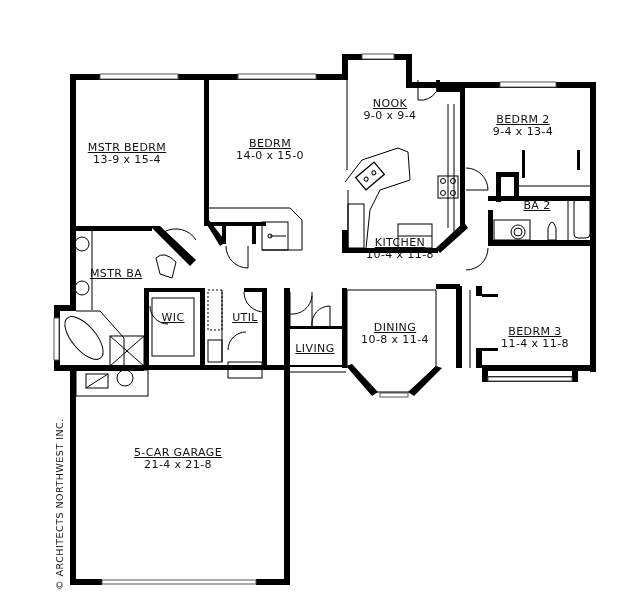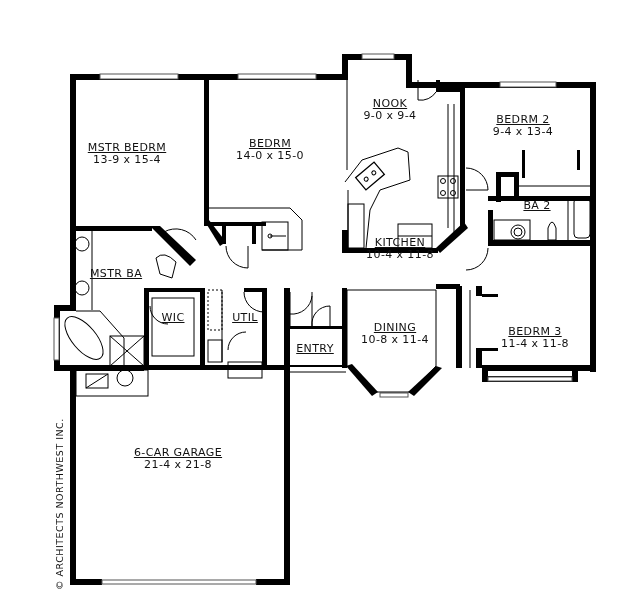--- a/index.html
+++ b/index.html
@@ -229,28 +229,28 @@
 <div class="lbl" style="left:88px; top:268px; width:56px;">
   <span class="name">MSTR BA</span>
 </div>
 <div class="lbl" style="left:158px; top:312px; width:30px;">
   <span class="name">WIC</span>
 </div>
 <div class="lbl" style="left:230px; top:312px; width:30px;">
   <span class="name">UTIL</span>
 </div>
 <div class="lbl" style="left:290px; top:343px; width:50px;">
-  <span class="name">ENTRY</span>
+  <span class="name">LIVING</span>
 </div>
 <div class="lbl" style="left:360px; top:322px; width:70px;">
   <span class="name">DINING</span>
   <span class="dim">10-8 x 11-4</span>
 </div>
 <div class="lbl" style="left:500px; top:314px; width:70px;margin-top:12px;">
   <span class="name">BEDRM 3</span>
   <span class="dim">11-4 x 11-8</span>
 </div>
 <div class="lbl" style="left:126px; top:447px; width:104px;">
-  <span class="name">6-CAR GARAGE</span>
+  <span class="name">5-CAR GARAGE</span>
   <span class="dim">21-4 x 21-8</span>
 </div>
 
 <div class="credit">© ARCHITECTS NORTHWEST INC.</div>
 
 </body></html>

